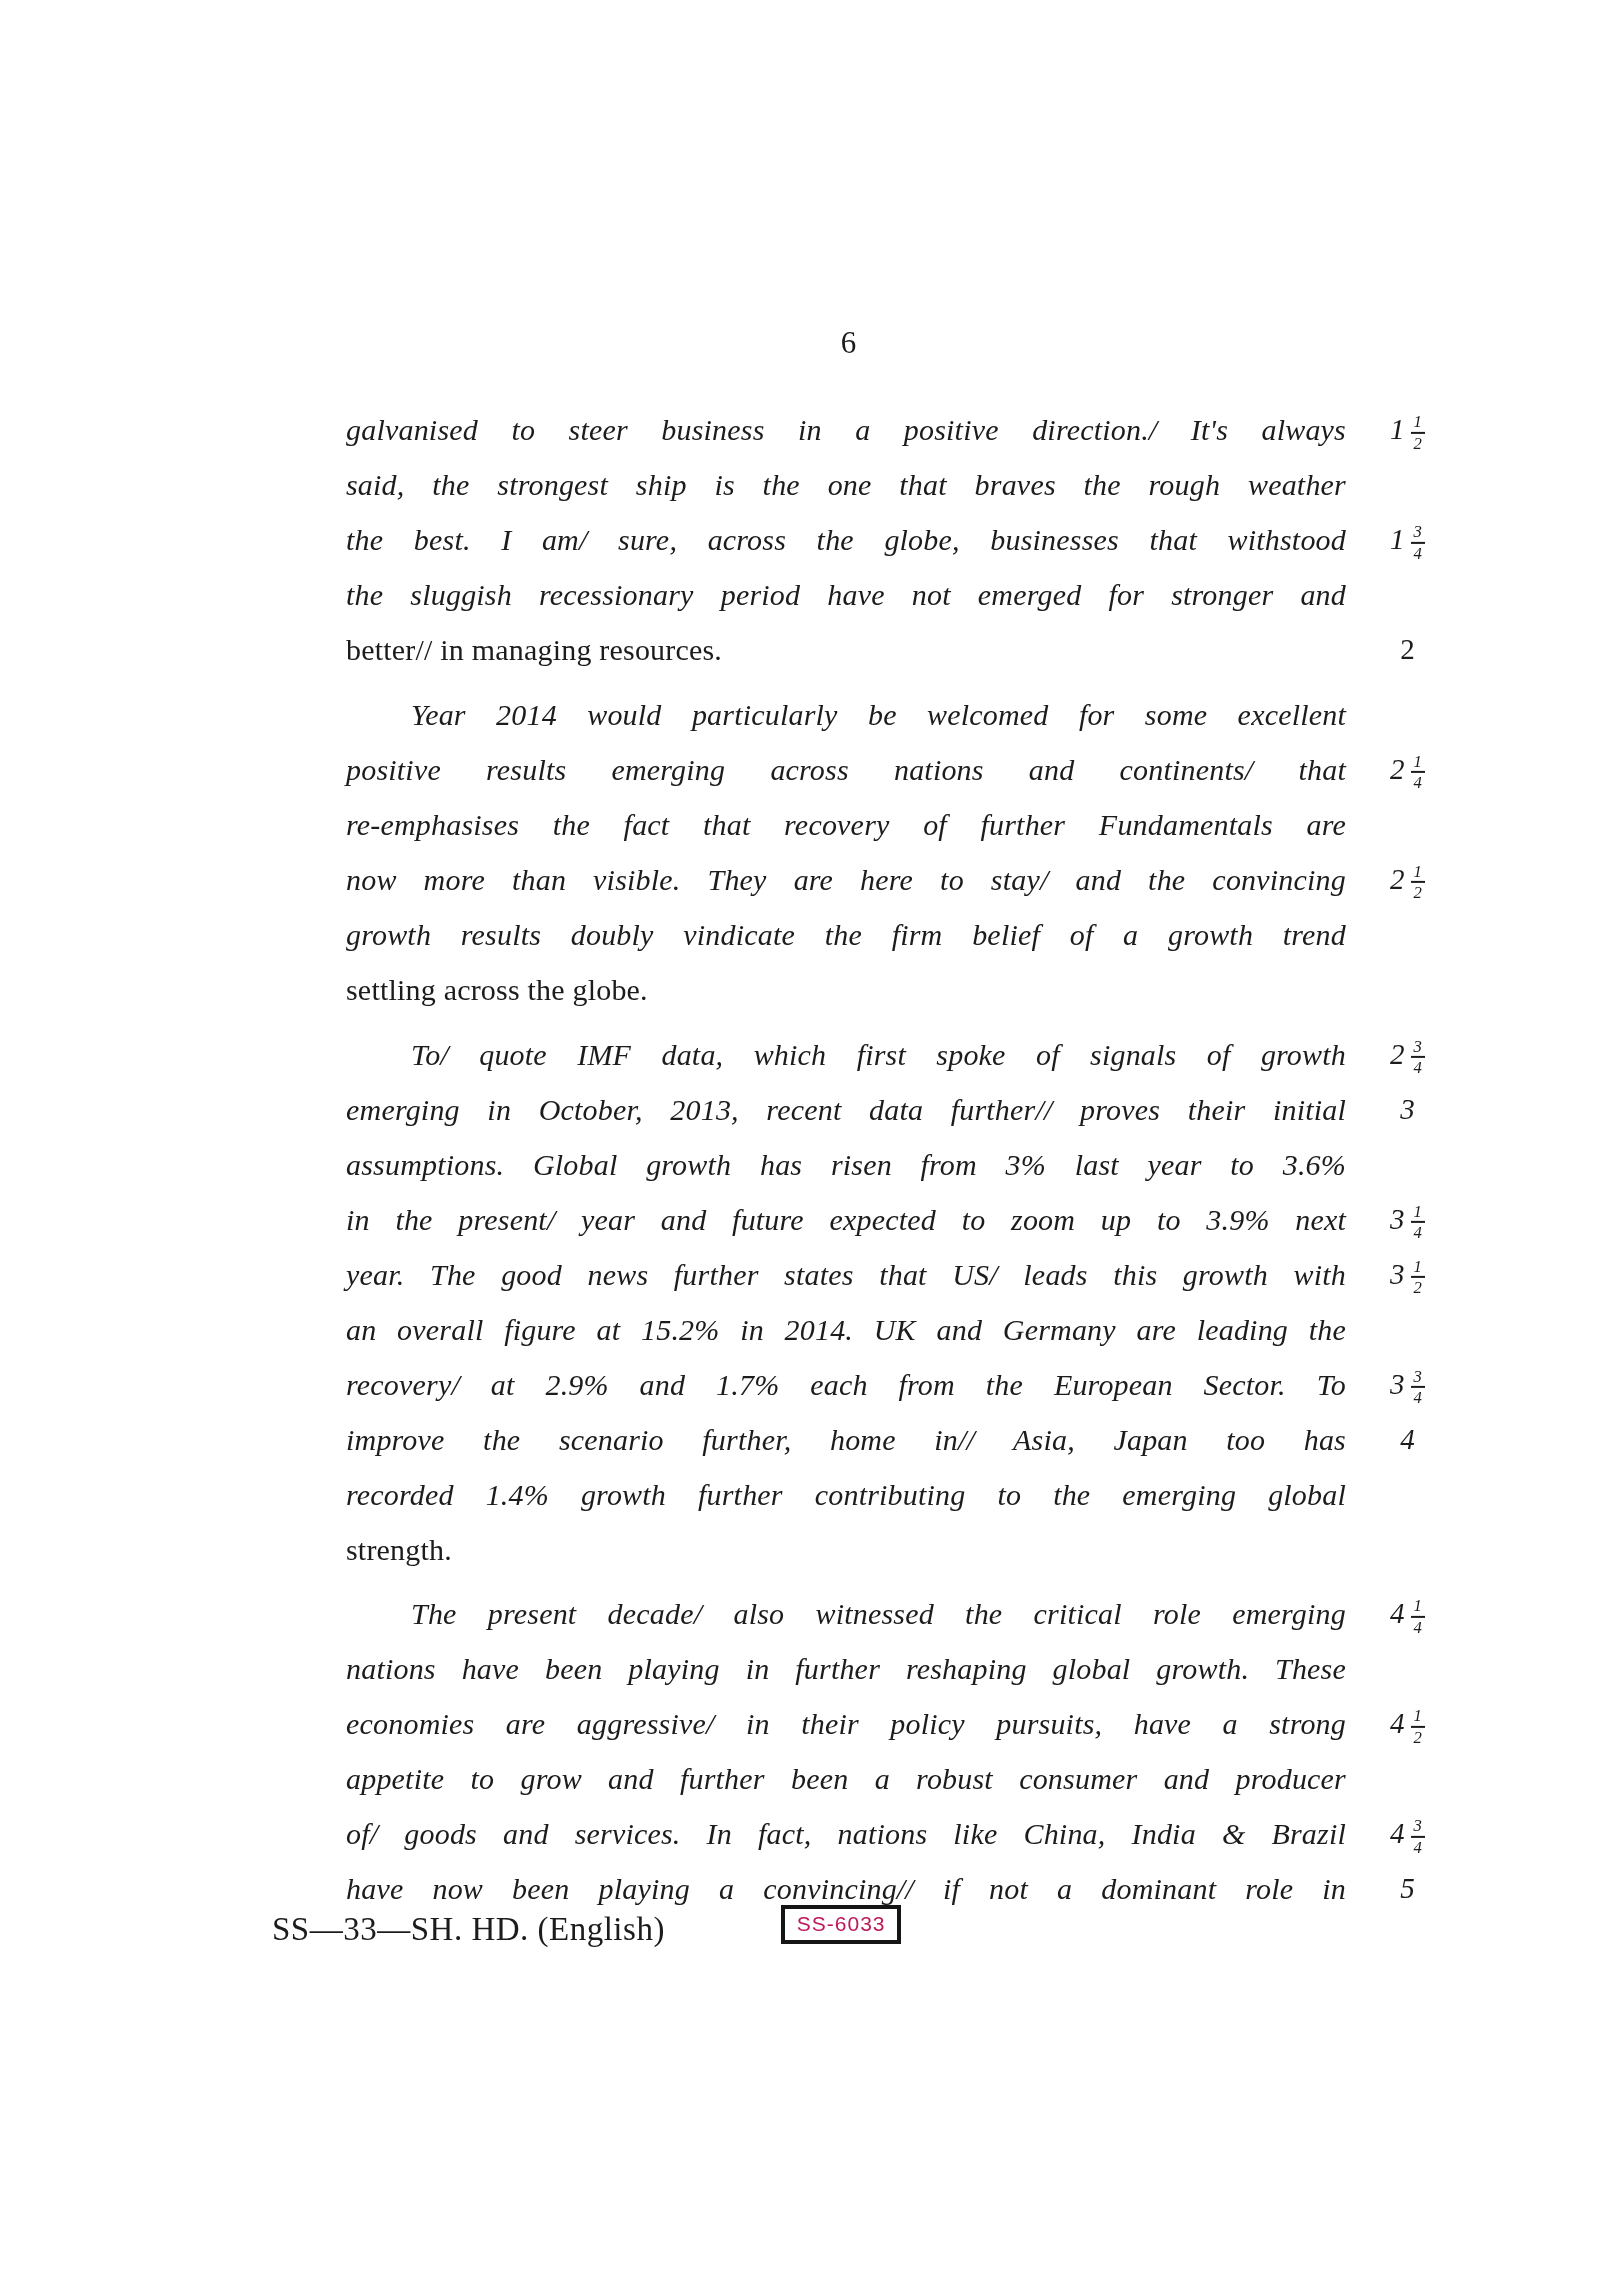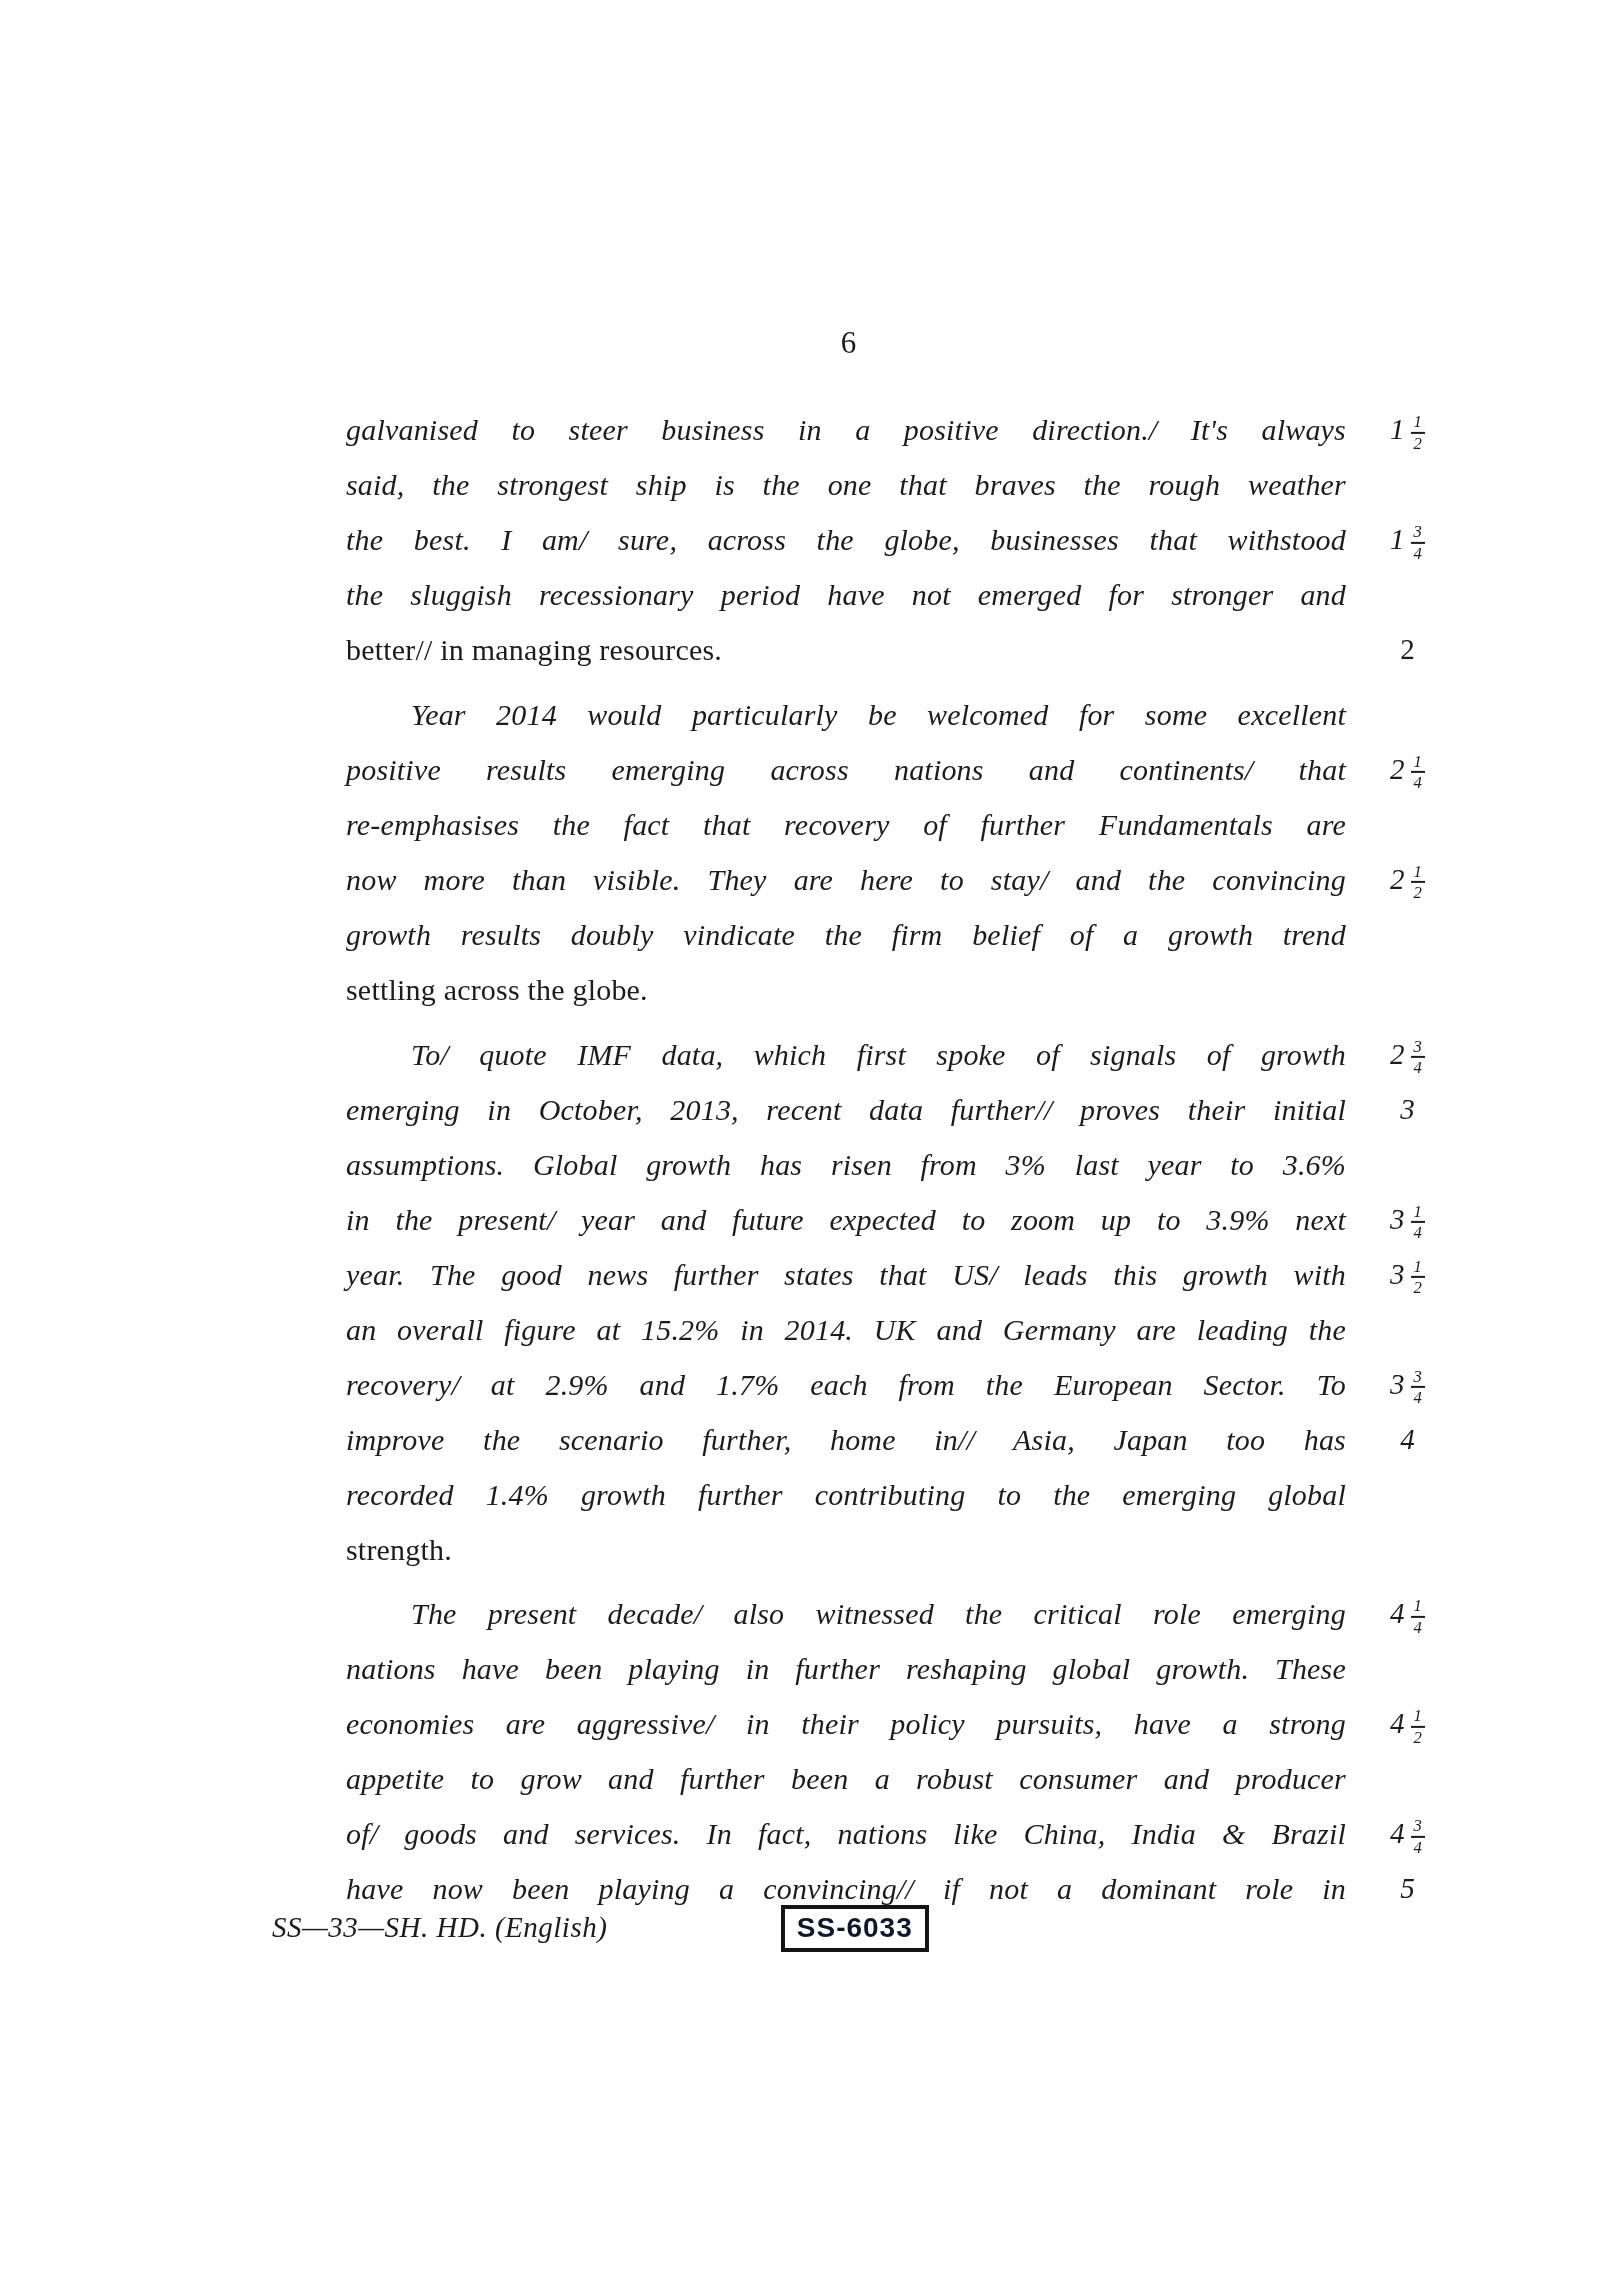--- a/index.html
+++ b/index.html
@@ -33,29 +33,29 @@
   }
   .marker .whole{font-size:29px;}
   .frac{
     display:inline-flex;flex-direction:column;align-items:center;
     font-size:16.7px;line-height:1.05;transform:translateY(2.9px);
   }
   .frac .num{border-bottom:2px solid #1c1c1c;padding:0 2.9px 1px;}
   .frac .den{padding-top:1px;}
   .footer-left{
     position:absolute;left:272px;top:1911px;
-    font-style:italic;font-size:29px;letter-spacing:0.5px;
+    font-size:33px;letter-spacing:0.5px;
   }
   .footer-box{
     position:absolute;left:781px;top:1905px;
     border:4.9px solid #151515;background:#ffffff;
     padding:2.9px 11.8px 3.9px;
     font-family:"Liberation Sans", sans-serif;
-    font-weight:bold;font-size:28px;letter-spacing:1px;
-    color:#0f172a;
+    font-weight:normal;font-size:21px;letter-spacing:1px;
+    color:#be185d;
   }
 </style>
 </head>
 <body>
 
 <div class="page-number">6</div>
 
 <div class="content" id="content">
     <div class="para">
       <div class="line justify"><span>galvanised to steer business in a positive direction./ It's always</span><span class="marker">

